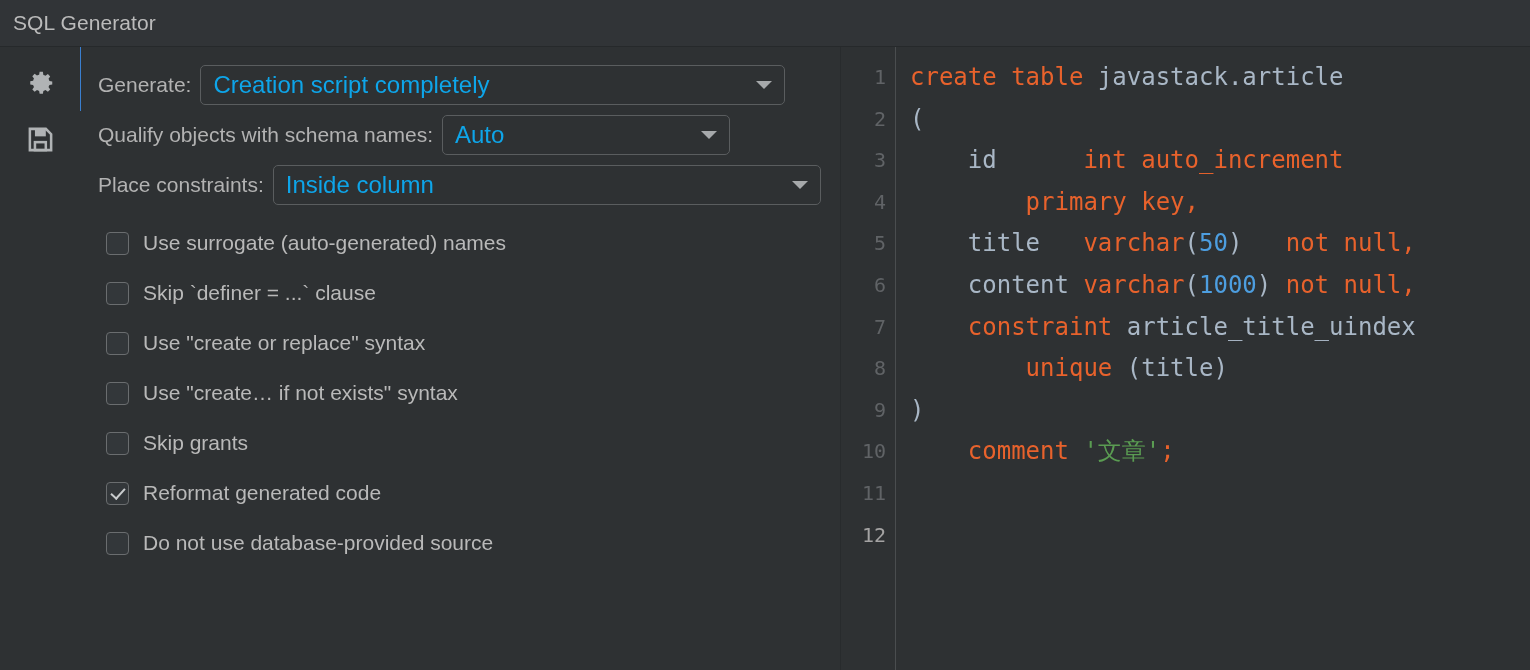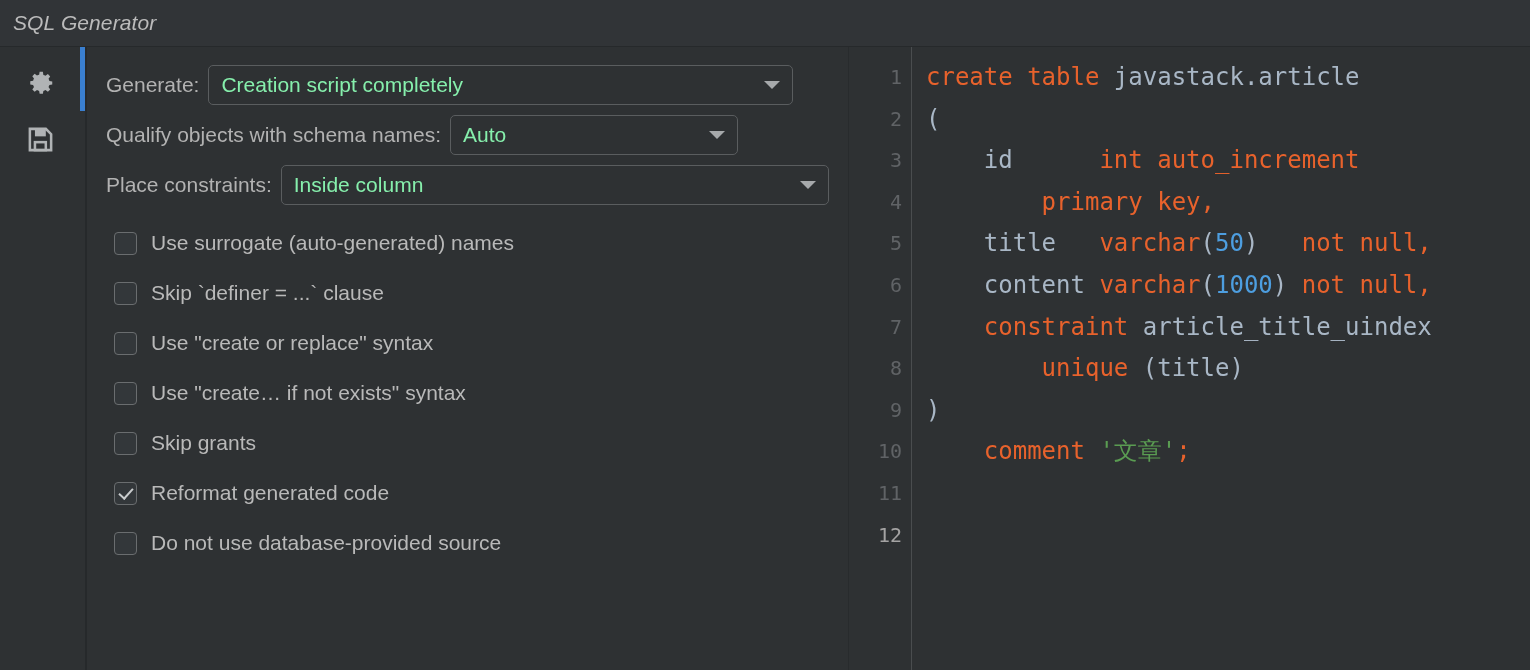--- a/index.html
+++ b/index.html
@@ -28,34 +28,32 @@
   
   .titlebar {
     height: 47px;
     min-height: 47px;
     background: #313437;
     border-bottom: 1px solid #26292b;
     display: flex;
     align-items: center;
     padding-left: 13px;
     box-sizing: border-box;
-    font-style: italic;
   }
   .title-text {
     color: #bbbbbb;
     font-size: 21px;
     letter-spacing: 0.1px;
   }
 
   
   .body-split {
     flex: 1;
     display: flex;
     min-height: 0;
-    gap: 8px;
   }
 
   
   .rail {
     width: 81px;
     min-width: 81px;
     background: #2e3133;
     position: relative;
     padding-top: 8px;
     box-sizing: border-box;
@@ -117,22 +115,22 @@
     border-radius: 5px;
     background: #2e3133;
     display: flex;
     align-items: center;
     padding: 0 34px 0 12px;
     box-sizing: border-box;
     cursor: pointer;
     flex: 1;
   }
   .combo-value {
-    color: #86efac;
-    font-size: 21px;
+    color: #0ea5e9;
+    font-size: 24px;
     white-space: nowrap;
     overflow: hidden;
     text-overflow: ellipsis;
   }
   .combo-arrow {
     position: absolute;
     right: 12px;
     top: 50%;
     transform: translateY(-50%);
     width: 0;

